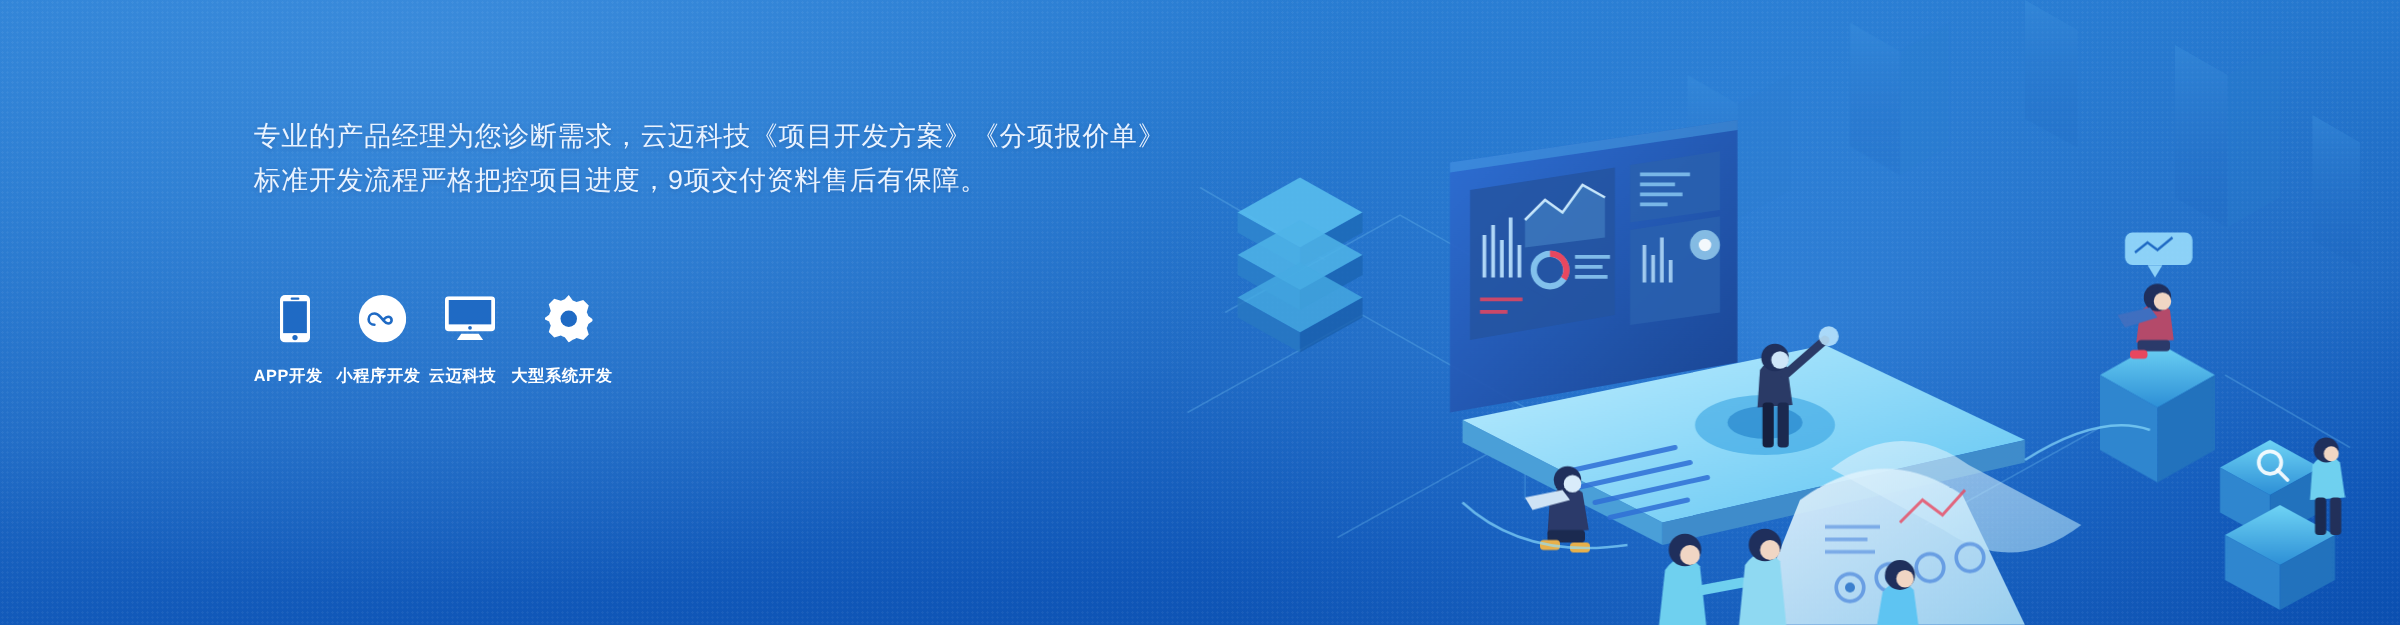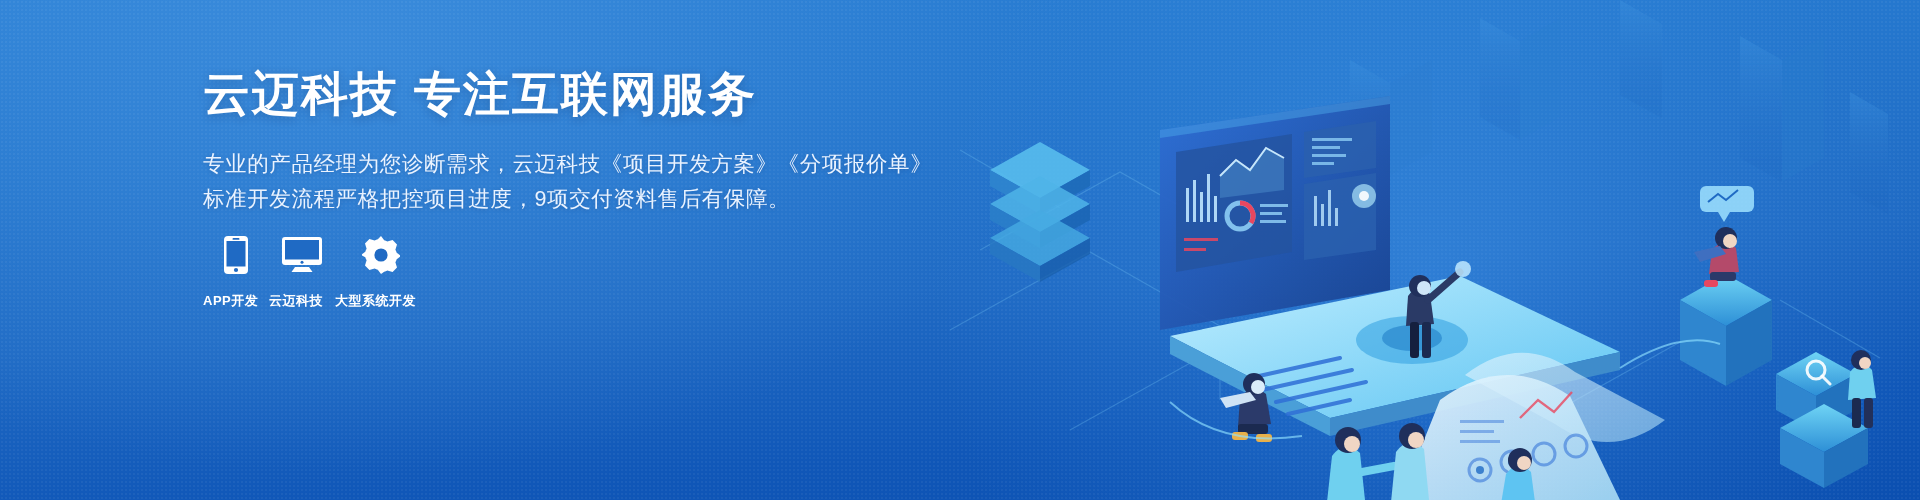--- a/index.html
+++ b/index.html
@@ -336,41 +336,49 @@
       </g>
 
       <g stroke="#8fe0ff" stroke-opacity=".65" fill="none" stroke-width="2">
         <path d="M250 402 Q300 448 382 436"></path>
         <path d="M700 368 Q760 330 800 344"></path>
       </g>
     </svg>
   </div>
 
   <div class="copy">
-    <div class="headline">云迈科技 专注互联网服务</div>
     <div class="sub">
       <span class="line">专业的产品经理为您诊断需求，云迈科技《项目开发方案》《分项报价单》</span>
       <span class="line">标准开发流程严格把控项目进度，9项交付资料售后有保障。</span>
     </div>
   </div>
 
   <div class="services">
 
     <div class="service s0">
       <span class="ico">
         <svg width="24" height="38" viewBox="0 0 24 38">
           <rect x="0" y="0" width="24" height="38" rx="4"></rect>
           <rect x="2.5" y="5" width="19" height="25.5" fill="#1f6ac4"></rect>
           <rect x="8.5" y="2" width="7" height="1.8" rx="0.9" fill="#1f6ac4"></rect>
           <circle cx="12" cy="34" r="2.1" fill="#1f6ac4"></circle>
         </svg>
       </span>
       <span class="lbl">APP开发</span>
     </div>
 
+    <div class="service s1">
+      <span class="ico">
+        <svg width="38" height="38" viewBox="0 0 38 38">
+          <circle cx="19" cy="19" r="19"></circle>
+          <path d="M12.5 23.8c-2.6 0-4.6-2-4.6-4.5s2-4.5 4.6-4.5c2.1 0 3.6 1.3 5 2.9l2.4 2.8c1.2 1.4 2.2 2.3 3.6 2.3 1.6 0 2.8-1.2 2.8-2.7s-1.2-2.7-2.8-2.7c-1.2 0-2.1.6-3.1 1.7" fill="none" stroke="#1f6ac4" stroke-width="2.1" stroke-linecap="round"></path>
+        </svg>
+      </span>
+      <span class="lbl">小程序开发</span>
+    </div>
 
 
     <div class="service s3">
       <span class="ico">
         <svg width="40" height="36" viewBox="0 0 40 36">
           <rect x="0" y="0" width="40" height="28" rx="3"></rect>
           <rect x="3" y="3" width="34" height="19.5" fill="#1f6ac4"></rect>
           <circle cx="20" cy="25.2" r="1.5" fill="#1f6ac4"></circle>
           <path d="M13 30 h14 l3.5 5 h-21 z"></path>
         </svg>

